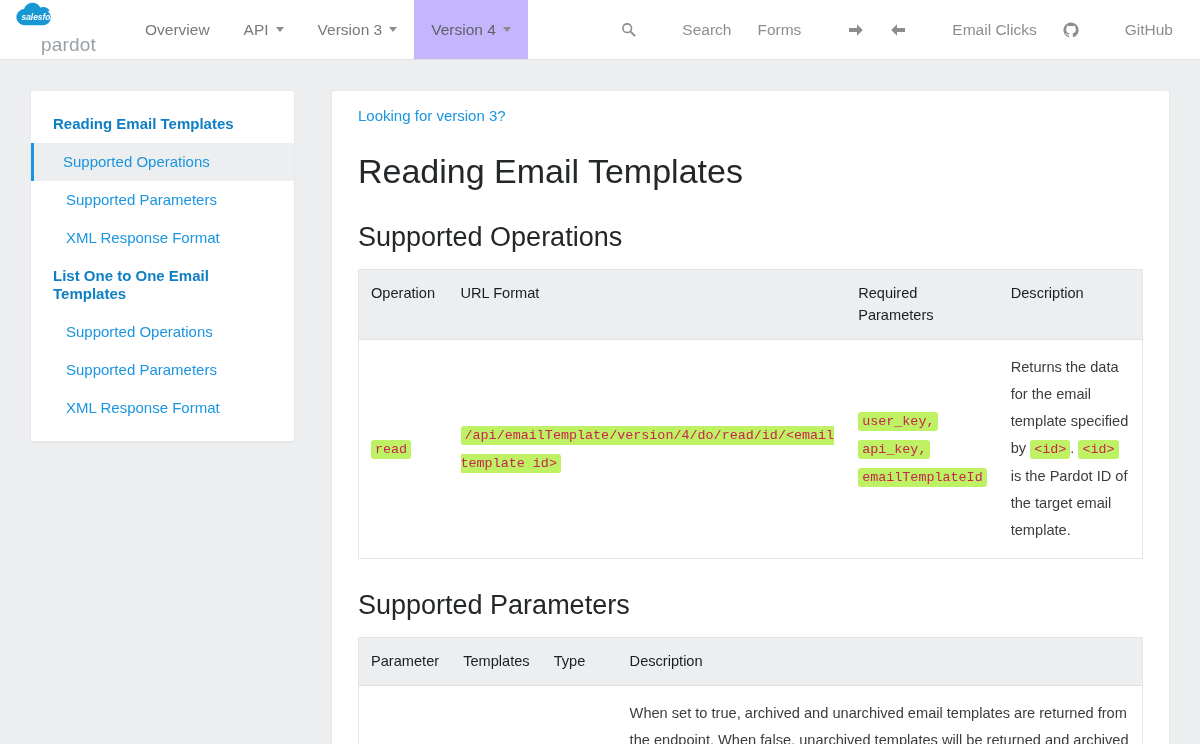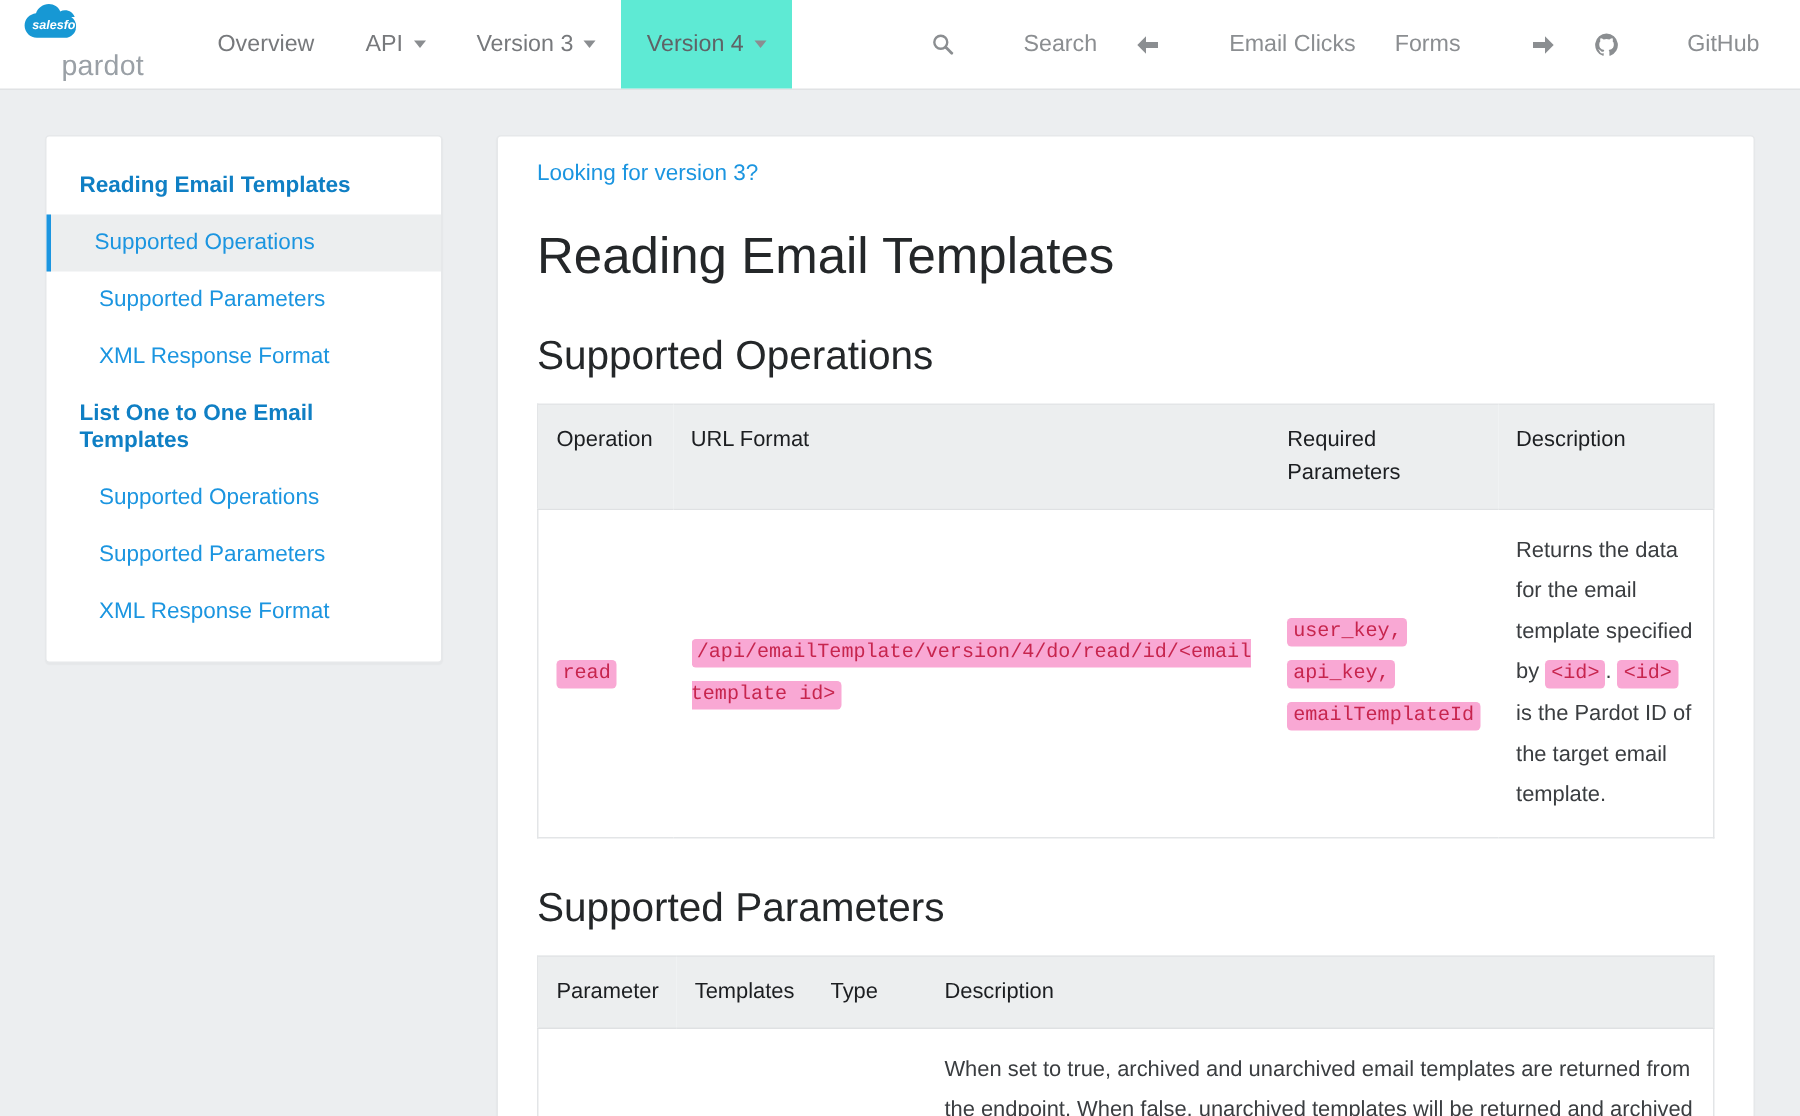--- a/index.html
+++ b/index.html
@@ -49,21 +49,21 @@
     display: flex;
     align-items: center;
     padding: 0 17px;
     font-size: 15.5px;
     color: #77797c;
     text-decoration: none;
     white-space: nowrap;
     cursor: pointer;
   }
   .nav-item.active {
-    background: #5eead4;
+    background: #c4b5fd;
     color: #5f6366;
   }
   .caret {
     display: inline-block;
     width: 0; height: 0;
     margin-left: 7px;
     border-left: 4.5px solid transparent;
     border-right: 4.5px solid transparent;
     border-top: 5px solid #8a8d90;
   }
@@ -170,21 +170,21 @@
     color: #3a3d40;
     line-height: 1.85;
     border-top: 1px solid #e6e8ea;
   }
   table.doc-table tbody tr:first-child td { border-top: none; }
 
   code, .code {
     font-family: "Liberation Mono", "DejaVu Sans Mono", monospace;
     font-size: 13.4px;
     color: #c7254e;
-    background: #f9a8d4;
+    background: #bef264;
     padding: 2px 4px;
     border-radius: 3px;
     white-space: nowrap;
   }
   .code.wrapy { white-space: normal; }
 
   .t1-op   { width: 90px; }
   .t1-url  { width: 390px; }
   .t1-req  { width: 140px; }
 
@@ -231,35 +231,35 @@
       <span class="ni-icon pre">
         <svg width="15" height="15" viewBox="0 0 16 16">
           <circle cx="6.6" cy="6.6" r="4.6" fill="none" stroke="#8b8e91" stroke-width="1.7"></circle>
           <line x1="10.2" y1="10.2" x2="14.4" y2="14.4" stroke="#8b8e91" stroke-width="2" stroke-linecap="round"></line>
         </svg>
       </span>
       <span>Search</span>
     </a>
 
     <a class="nav-item" href="#">
+      <span>Forms</span>
+      <span class="ni-icon post">
+        <svg width="16" height="14" viewBox="0 0 16 14">
+          <path d="M9 1.2 L14.8 7 L9 12.8 L9 9 L1 9 L1 5 L9 5 Z" fill="#8b8e91"></path>
+        </svg>
+      </span>
+    </a>
+
+    <a class="nav-item" href="#">
       <span class="ni-icon pre">
         <svg width="16" height="14" viewBox="0 0 16 14">
           <path d="M7 1.2 L1.2 7 L7 12.8 L7 9 L15 9 L15 5 L7 5 Z" fill="#8b8e91"></path>
         </svg>
       </span>
       <span>Email Clicks</span>
-    </a>
-
-    <a class="nav-item" href="#">
-      <span>Forms</span>
-      <span class="ni-icon post">
-        <svg width="16" height="14" viewBox="0 0 16 14">
-          <path d="M9 1.2 L14.8 7 L9 12.8 L9 9 L1 9 L1 5 L9 5 Z" fill="#8b8e91"></path>
-        </svg>
-      </span>
     </a>
 
     <a class="nav-item" href="#">
       <span class="ni-icon pre">
         <svg width="16" height="16" viewBox="0 0 16 16">
           <path fill="#8b8e91" d="M8 0.4a7.6 7.6 0 0 0-2.4 14.8c0.38 0.07 0.52-0.16 0.52-0.36v-1.3c-2.12 0.46-2.56-1.02-2.56-1.02-0.35-0.88-0.85-1.12-0.85-1.12-0.69-0.47 0.05-0.46 0.05-0.46 0.77 0.05 1.17 0.79 1.17 0.79 0.68 1.16 1.78 0.83 2.22 0.63 0.07-0.49 0.27-0.83 0.48-1.02-1.69-0.19-3.47-0.85-3.47-3.76 0-0.83 0.3-1.51 0.78-2.04-0.08-0.19-0.34-0.96 0.07-2 0 0 0.64-0.2 2.1 0.78a7.3 7.3 0 0 1 3.82 0c1.46-0.98 2.1-0.78 2.1-0.78 0.42 1.04 0.15 1.81 0.08 2 0.49 0.53 0.78 1.21 0.78 2.04 0 2.92-1.79 3.56-3.49 3.75 0.28 0.24 0.52 0.7 0.52 1.41v2.09c0 0.2 0.14 0.44 0.53 0.36A7.6 7.6 0 0 0 8 0.4z"></path>
         </svg>
       </span>
       <span>GitHub</span>
     </a>

